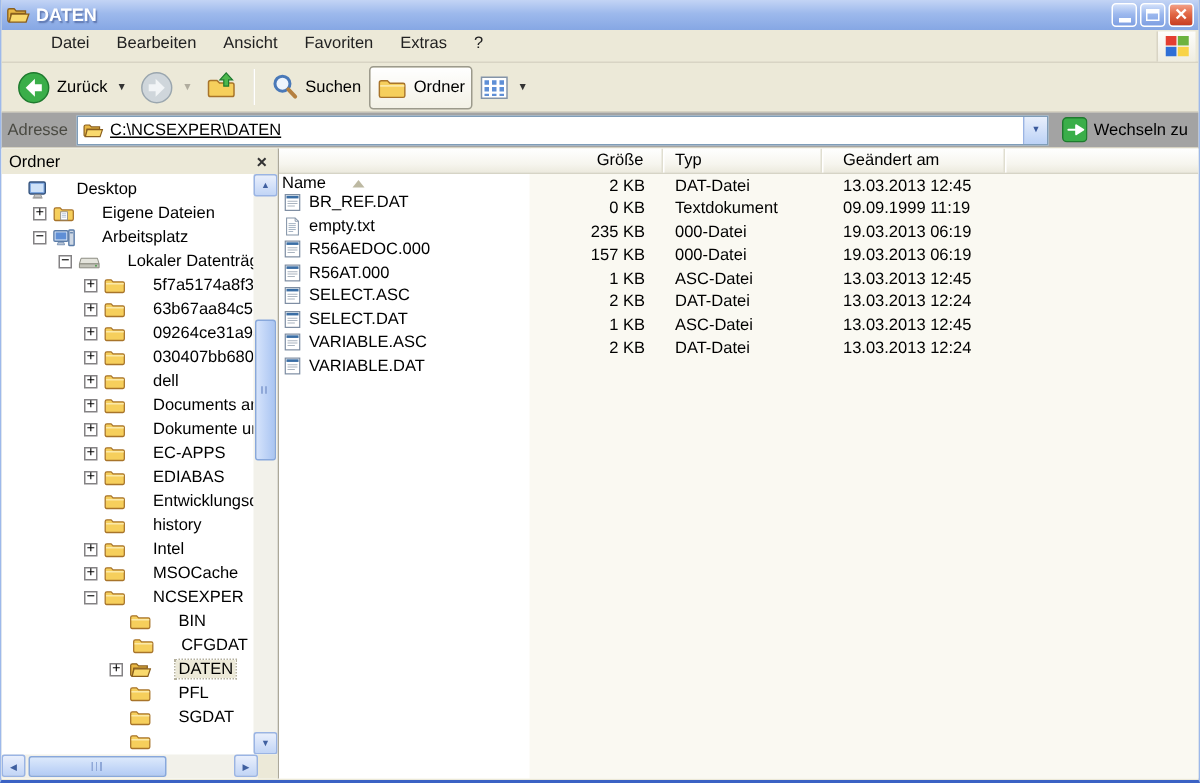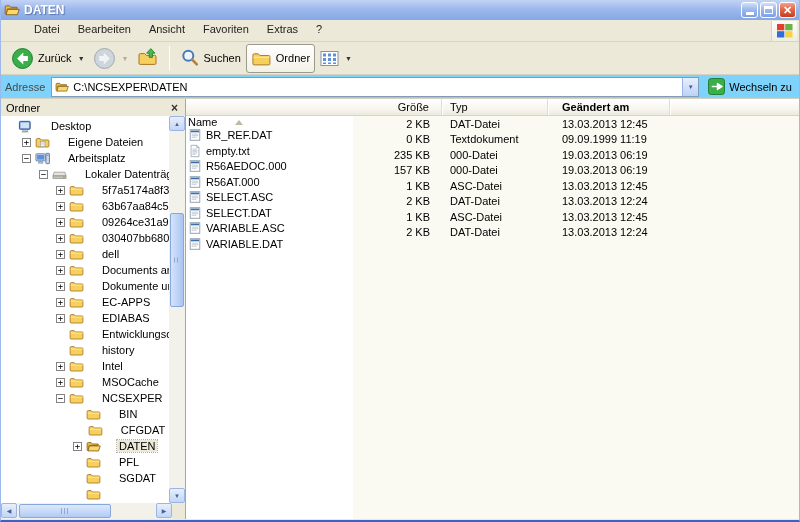--- a/index.html
+++ b/index.html
@@ -47,28 +47,28 @@
   .tb-btn { display: flex; align-items: center; gap: 4px; padding: 3px 4px;
             border: 1px solid transparent; border-radius: 3px; white-space: nowrap; }
   .tb-btn.active { background: linear-gradient(#ffffff,#f3f1e6); border-color: #9c9a8c; }
   .tb-btn svg { display:block; }
   .tb-caret { font-size: 7px; color: #333; padding: 0 3px 0 1px; }
   .tb-caret.dis { color: #b0ac9e; }
   .tb-sep { width: 1px; height: 24px; background: #cdc9b8; border-right: 1px solid #fff; margin: 0 5px; }
 
   
   .addressbar {
-    height: 24px; background: #7dd3fc; display: flex; align-items: center;
+    height: 24px; background: #a3a3a3; display: flex; align-items: center;
     padding: 0 4px; gap: 6px; border-bottom: 1px solid #d6d2c2;
   }
   .addr-label { color: #4a4a42; }
   .addr-combo { flex: 1; display: flex; align-items: center; height: 20px;
                 border: 1px solid #7f9db9; background: #fff; padding-left: 3px; gap: 4px; }
   .addr-combo svg { width: 14px; height: 14px; flex: none; display:block; }
-  .addr-text { flex: 1; }
+  .addr-text { flex: 1; text-decoration: underline; }
   .addr-drop { width: 16px; height: 18px; margin-left: auto; flex: none;
                background: linear-gradient(#e8effc,#bcd2f6); border-left: 1px solid #9ab4e4;
                display: flex; align-items: center; justify-content: center; font-size: 6px; color: #3a5a9c; }
   .go-btn { display: flex; align-items: center; gap: 4px; padding: 0 3px; white-space: nowrap; }
   .go-btn svg { width: 17px; height: 17px; display:block; }
 
   
   .main { display: flex; height: 420px; background: #fff; }
 
   .sidepanel { width: 185px; flex: none; border-right: 1px solid #aca899;
@@ -115,21 +115,21 @@
   .hcell { display: flex; align-items: center; border-right: 1px solid #e0ded0; box-shadow: 1px 0 0 #fff; }
   .hcell.filler { flex: 1; border-right: none; box-shadow: none; }
   .sort-arrow { width: 0; height: 0; border-left: 4px solid transparent; border-right: 4px solid transparent;
                 border-bottom: 5px solid #bdb9a2; margin-left: 14px; }
   .rows { position: relative; z-index: 1; }
   .row { display: flex; height: 15.5px; align-items: center; }
   .cell { overflow: hidden; white-space: nowrap; height: 100%; display: flex; align-items: center; }
   .c0 { width: 167px; } .c1 { width: 89px; justify-content: flex-end; padding-right: 12px; }
   .c2 { width: 106px; padding-left: 8px; } .c3 { width: 122px; padding-left: 14px; }
   .h0 { padding-left: 12px; } .h1 { justify-content: flex-end; padding-right: 12px; }
-  .h2 { padding-left: 8px; } .h3 { padding-left: 14px; font-weight: bold; }
+  .h2 { padding-left: 8px; } .h3 { padding-left: 14px; }
   .c0 { gap: 4px; padding-left: 2px; margin-top: 23px; }
   .file-ico { width: 14px; height: 14px; flex: none; }
   .file-ico svg { width: 14px; height: 14px; display: block; }
 </style>
 </head>
 <body>
 
 <div class="window">
 
   <div class="titlebar">

